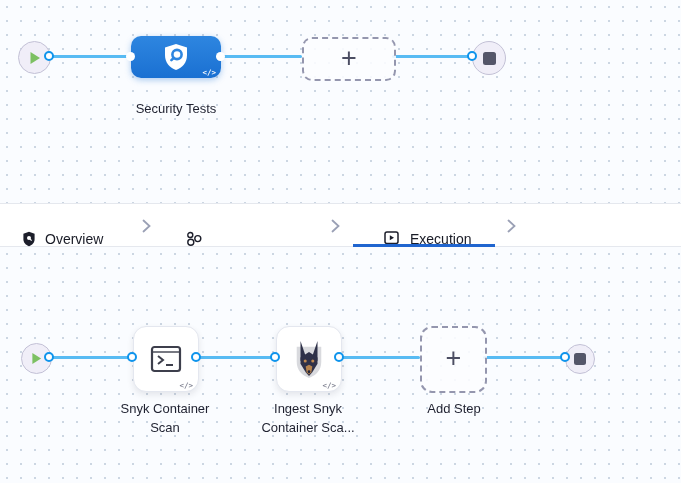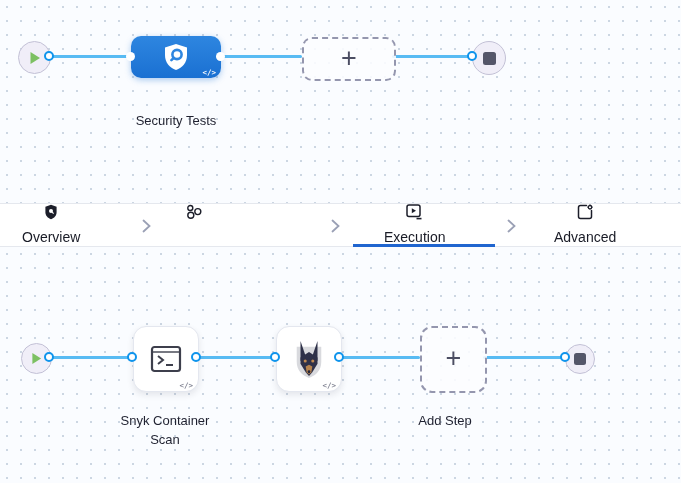--- a/index.html
+++ b/index.html
@@ -49,31 +49,31 @@
   .plus{font-size:27px;font-weight:200;color:#4c4e63;line-height:1;margin-top:-2px;}
 
   
   .step-card{
     position:absolute;width:64px;height:64px;background:#fff;border:1px solid #e4e7ef;border-radius:13px;
     box-shadow:0 3px 6px rgba(40,41,61,.10);z-index:3;
     display:flex;align-items:center;justify-content:center;cursor:pointer;
   }
 
   .node-label{
-    position:absolute;text-align:center;font-size:13px;color:#1f2130;line-height:19px;z-index:2;margin-top:12px;
+    position:absolute;text-align:center;font-size:13px;color:#1f2130;line-height:19px;z-index:2;
   }
 
   
   .tabbar{
     position:absolute;top:203px;left:0;width:681px;height:44px;background:#fff;
     border-top:1px solid #e5e8ee;border-bottom:1px solid #e5e8ee;box-sizing:border-box;z-index:6;
   }
   .tab{
-    position:absolute;top:0;height:43px;display:flex;align-items:center;gap:9px;
-    font-size:14px;color:#191b26;cursor:pointer;white-space:nowrap;flex-direction:column;
+    position:absolute;top:0;height:43px;display:flex;align-items:flex-end;gap:9px;
+    font-size:14px;color:#191b26;cursor:pointer;white-space:nowrap;
   }
   .chev{position:absolute;top:15px;}
   .tab-underline{position:absolute;left:353px;bottom:-1px;width:142px;height:3px;background:#2065cf;}
   svg{display:block;}
 </style>
 </head>
 <body>
 
 <div class="app">
 
@@ -145,28 +145,20 @@
         <path d="M5.8 4.2 L10 6.7 L5.8 9.2 Z" fill="#1c1e2a"></path>
         <path d="M10.5 14.6 H15.5" stroke="#1c1e2a" stroke-width="1.6"></path>
       </svg>
       <span>Execution</span>
     </div>
 
     <svg class="chev" style="left:507px" width="9" height="14" viewBox="0 0 9 14">
       <path d="M1.5 1.5 L7.5 7 L1.5 12.5" fill="none" stroke="#9aa0b5" stroke-width="1.8" stroke-linecap="round"></path>
     </svg>
 
-    <div class="tab" style="left:554px">
-      <svg width="17" height="16" viewBox="0 0 17 16">
-        <path d="M9.5 1.5 H3.5 C2.3 1.5 1.5 2.3 1.5 3.5 V12.5 C1.5 13.7 2.3 14.5 3.5 14.5 H12.5 C13.7 14.5 14.5 13.7 14.5 12.5 V6.5" fill="none" stroke="#1c1e2a" stroke-width="1.5" stroke-linecap="round"></path>
-        <circle cx="13" cy="3.2" r="1.7" fill="none" stroke="#1c1e2a" stroke-width="1.3"></circle>
-        <path d="M13 0.4 V1 M13 5.4 V6 M10.2 3.2 H10.8 M15.2 3.2 H15.8" stroke="#1c1e2a" stroke-width="1.2"></path>
-      </svg>
-      <span>Advanced</span>
-    </div>
 
     <div class="tab-underline"></div>
   </div>
 
   <div class="canvas canvas-bottom">
 
     <div class="edge" style="left:50px;top:109px;width:83px"></div>
     <div class="edge" style="left:197px;top:109px;width:79px"></div>
     <div class="edge" style="left:340px;top:109px;width:80px"></div>
     <div class="edge" style="left:483px;top:109px;width:83px"></div>
@@ -199,25 +191,26 @@
         <path d="M9 19.5 L18 13.5 L27 19.5 L27 26 L21.5 35 L18 39 L14.5 35 L9 26 Z" fill="#2e3149"></path>
         <circle cx="14" cy="23" r="1.6" fill="#c08a52"></circle>
         <circle cx="22" cy="23" r="1.6" fill="#c08a52"></circle>
         <path d="M14.5 29 L18 27 L21.5 29 L20.5 35 L18 37.5 L15.5 35 Z" fill="#b5834f"></path>
         <circle cx="18" cy="34.5" r="1.5" fill="#23253a"></circle>
       </svg>
       <span class="code-badge on-white">&lt;/&gt;</span>
     </div>
     <div class="ring" style="left:270px;top:105px"></div>
     <div class="ring" style="left:334px;top:105px"></div>
+    <div class="node-label" style="left:246px;top:152px;width:124px">Ingest Snyk Container Sca...</div>
 
     <div class="dashed-node" style="left:420px;top:79px;width:63px;height:63px;border-radius:12px">
       <span class="plus">+</span>
     </div>
-    <div class="node-label" style="left:385px;top:152px;width:120px">Add Step</div>
+    <div class="node-label" style="left:394px;top:152px;width:120px">Add Step</div>
 
     <div class="circle-node" style="left:565px;top:97px;width:28px;height:28px">
       <div class="stop-square" style="width:12px;height:12px"></div>
     </div>
     <div class="ring" style="left:560px;top:105px"></div>
   </div>
 
 </div>
 
 </body></html>

